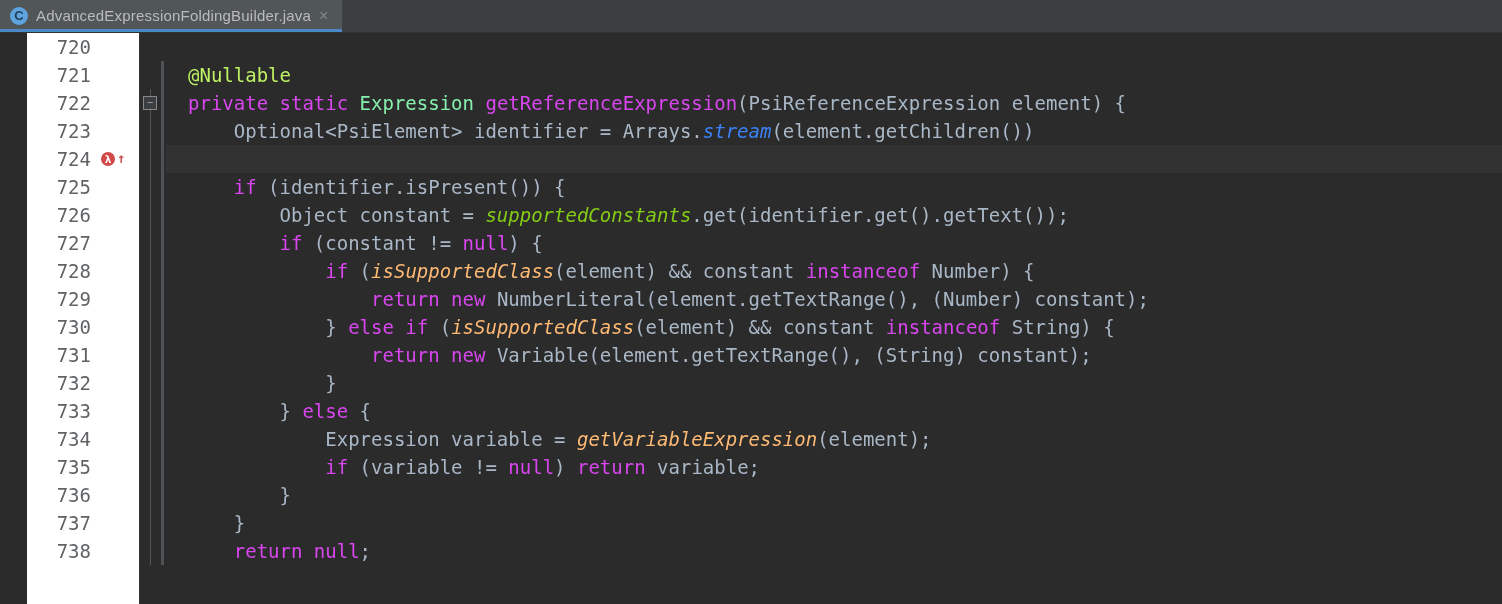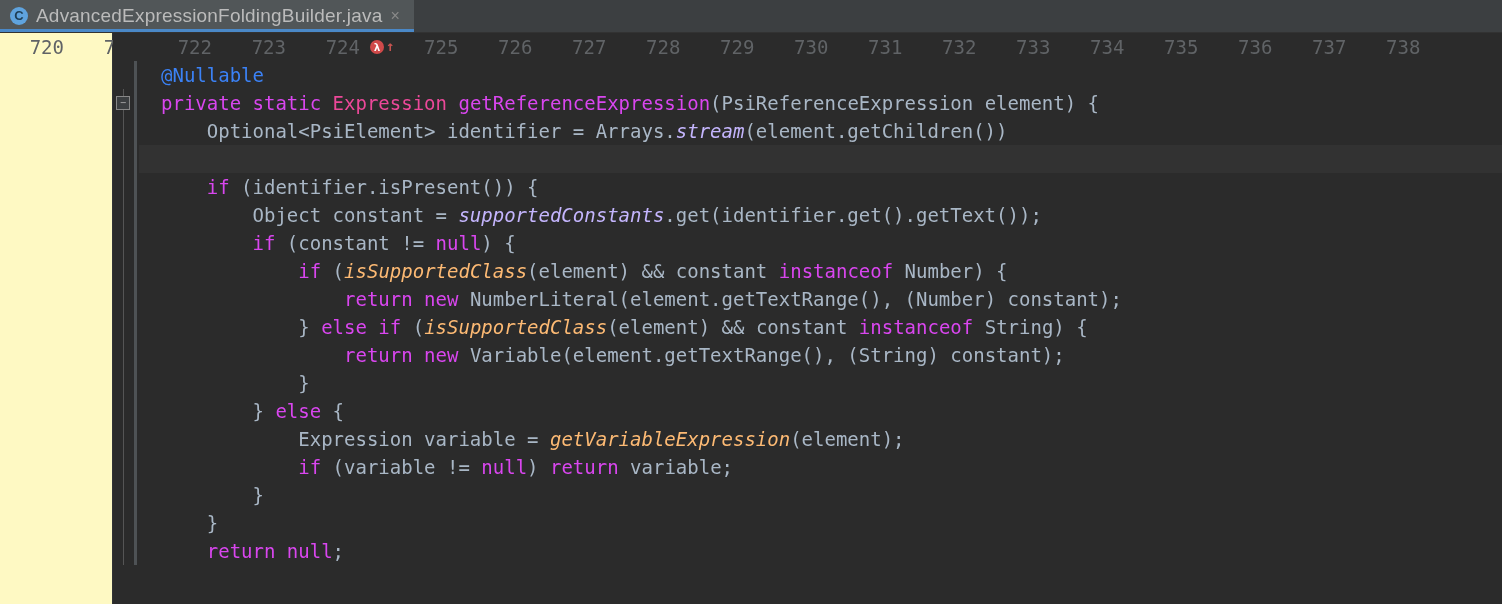--- a/index.html
+++ b/index.html
@@ -1,47 +1,47 @@
 <!DOCTYPE html>
 <html><head>
 <meta charset="utf-8">
 <style>
   html,body{margin:0;padding:0;background:#2B2B2B;color:#A9B7C6;font-family:Menlo,Consolas,monospace;font-size:19px;line-height:28px;}
   .root{width:1502px;height:604px;overflow:hidden;position:relative;}
   
   .tabbar{height:32px;background:#3C3F41;display:flex;align-items:stretch;border-bottom:1px solid #323232;}
   .tab{display:flex;align-items:center;background:#515658;padding:0 14px 0 10px;gap:8px;position:relative;border-right:1px solid #3C3F41;}
   .tab .file-icon{width:18px;height:18px;border-radius:50%;background:#5FA3DE;display:flex;align-items:center;justify-content:center;color:#1E3E56;font-weight:700;font-size:13px;font-family:Arial,Helvetica,sans-serif;}
-  .tab .label{color:#BBBBBB;font-family:Arial,Helvetica,sans-serif;font-size:19px;letter-spacing:0.2px;text-align:center;}
+  .tab .label{color:#BBBBBB;font-family:Arial,Helvetica,sans-serif;font-size:15px;letter-spacing:0.2px;text-align:center;}
   .tab .close{color:#898989;font-size:16px;font-family:Arial,Helvetica,sans-serif;}
   .tab-underline{position:absolute;left:0;right:0;bottom:0;height:3px;background:#4A88C7;}
   
   .editor{display:flex;height:572px;}
-  .gutter{background:#fef9c3;width:112px;min-width:112px;display:flex;border-right:1px solid #313335;}
+  .gutter{background:#ffffff;width:112px;min-width:112px;display:flex;flex-direction:column;border-right:1px solid #313335;margin-left:27px;}
   .gutter .row{display:flex;align-items:center;height:28px;}
   .gutter .ln{width:64px;text-align:right;color:#606366;padding-right:6px;}
   .gutter .icons{flex:1;display:flex;align-items:center;justify-content:flex-start;gap:2px;padding-left:4px;}
   .lambda-icon{width:14px;height:14px;border-radius:50%;background:#D04A4A;color:#fff;font-size:11px;font-weight:bold;display:flex;align-items:center;justify-content:center;line-height:1;}
   .arrow-up{color:#C75450;font-size:14px;line-height:1;font-weight:bold;margin-top:-2px;}
   .method-margin{width:20px;min-width:20px;background:#2B2B2B;display:flex;flex-direction:column;}
   .method-margin .cell{height:28px;display:flex;align-items:center;justify-content:center;position:relative;}
   .fold-line{position:absolute;left:50%;top:0;bottom:0;width:1px;background:#555555;}
   .fold-knob{width:12px;height:12px;border:1px solid #888;background:#3C3F41;display:flex;align-items:center;justify-content:center;font-size:10px;color:#AAA;line-height:1;z-index:2;}
   .method-sep{width:6px;min-width:6px;background:#2B2B2B;position:relative;}
   .method-sep .bar{position:absolute;left:1px;width:3px;background:#4E5255;}
   .code{flex:1;position:relative;}
   .code .row{height:28px;white-space:pre;padding-left:22px;}
   .hl-line{position:absolute;left:0;right:0;height:28px;background:#323232;}
   
-  .ann{color:#3b82f6;text-align:right;}
+  .ann{color:#bef264;text-align:right;}
   .kw{color:#d946ef;}
-  .type{color:#ec4899;text-align:center;}
+  .type{color:#86efac;text-align:center;}
   .mname{color:#d946ef;}
-  .stat-it{color:#c4b5fd;font-style:italic;}
-  .field-it{color:#c4b5fd;font-style:italic;}
+  .stat-it{color:#3b82f6;font-style:italic;}
+  .field-it{color:#84cc16;font-style:italic;}
   .mcall-it{color:#fdba74;font-style:italic;}
   .punct{color:#A9B7C6;margin-top:8px;}
 </style>
 </head>
 <body>
 <div class="root">
 
 <div class="tabbar">
   <div class="tab">
     <span class="file-icon">C</span>

